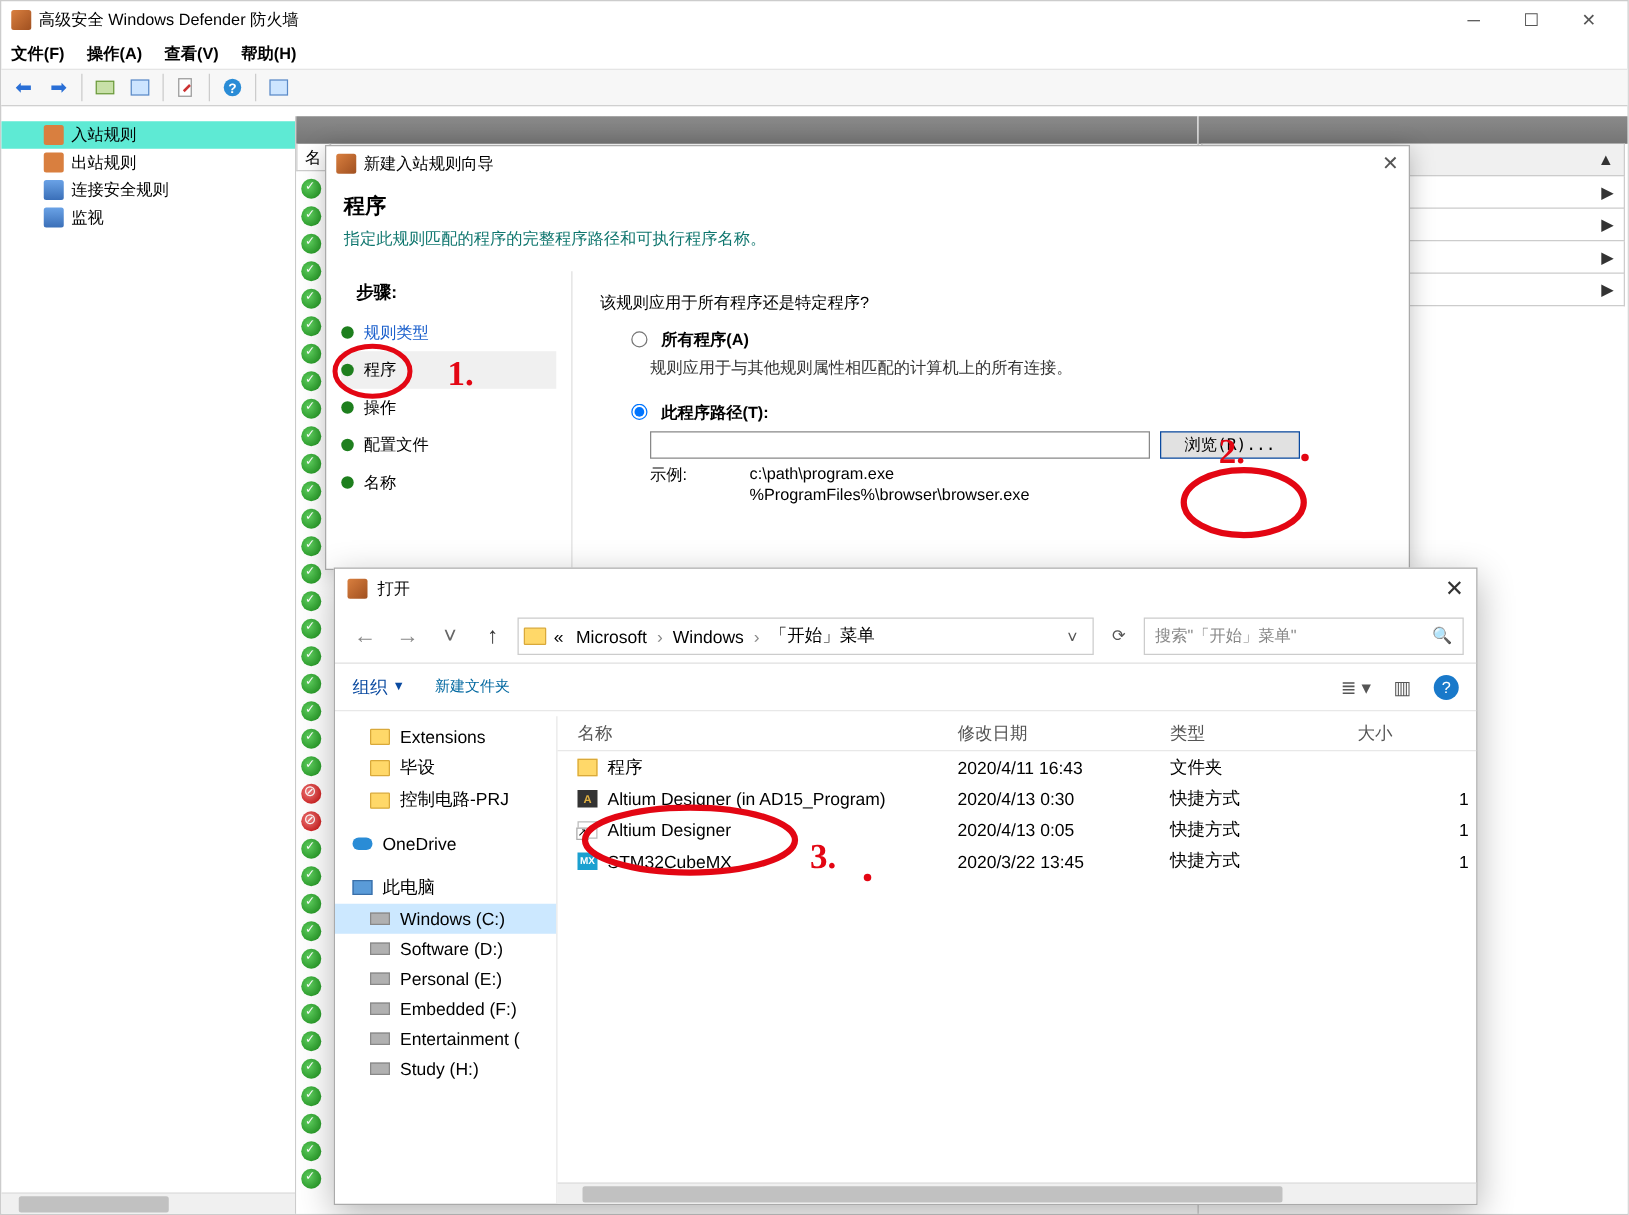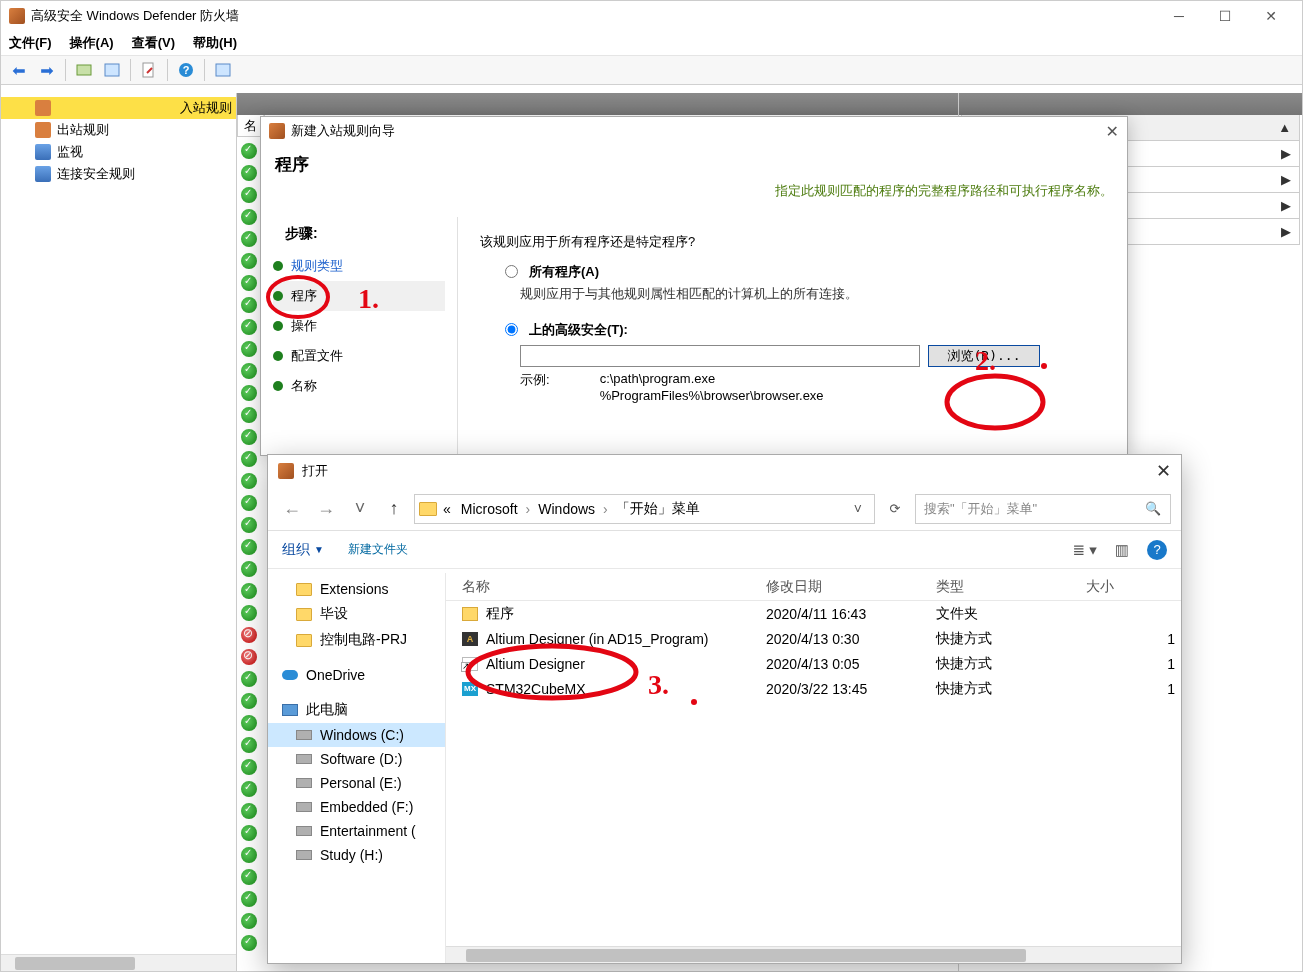--- a/index.html
+++ b/index.html
@@ -18,21 +18,21 @@
 .tb-btn { width: 24px; height: 24px; display: flex; align-items: center; justify-content: center; }
 .arrow-left { color: #2a6fd6; font-size: 16px; }
 .arrow-right { color: #2a6fd6; font-size: 16px; }
 .tb-sep { width: 1px; height: 22px; background: #ccc; margin: 0 2px; }
 .tb-icon { width: 16px; height: 16px; }
 
 .body-area { position: absolute; top: 92px; left: 0; right: 0; bottom: 0; display: flex; }
 .left-tree { width: 236px; border-right: 1px solid #ccc; padding: 4px 0; overflow: hidden; position: relative; }
 .tree-item { display: flex; align-items: center; padding: 2px 4px 2px 12px; gap: 6px; font-size: 13px; white-space: nowrap; }
 .tree-item.lvl2 { padding-left: 34px; }
-.tree-item.sel { background: #fde047; justify-content: space-between; }
+.tree-item.sel { background: #5eead4; }
 .tree-icon { width: 16px; height: 16px; background: #d97f3f; border-radius: 2px; flex-shrink: 0; }
 .tree-icon.blue { background: linear-gradient(#6aa2e6,#3a6fb8); }
 .left-tree .hscroll { position: absolute; bottom: 0; left: 0; right: 0; height: 17px; background: #f0f0f0; border-top: 1px solid #ddd; }
 .left-tree .hscroll::before { content:""; display:block; position:absolute; left:14px; top:2px; width:120px; height:13px; background:#c1c1c1; border-radius:2px; }
 
 .mid-pane { flex: 1; position: relative; background: #fff; }
 .mid-header { position: absolute; top: 0; left: 0; right: 0; height: 22px; background: linear-gradient(#8a8a8a,#757575); color: #fff; padding: 3px 10px; }
 .mid-cols { position: absolute; top: 22px; left: 0; border: 1px solid #ccc; border-top:none; height: 22px; display:flex; }
 .mid-cols span { padding: 2px 6px; border-right:1px solid #ddd; font-size:13px; }
 .check-col { position: absolute; top: 50px; left: 4px; width: 20px; bottom: 10px; display:flex; flex-direction:column; gap:6px; }
@@ -46,21 +46,21 @@
 .right-pane .rp-row { border: 1px solid #ccc; border-top:none; height:26px; margin: 0 2px; display:flex; align-items:center; justify-content:flex-end; padding:0 8px; color:#333; }
 .right-pane .rp-row.first { background:#f0f0f0; }
 
 
 .wizard { position: absolute; top: 116px; left: 260px; width: 868px; height: 340px; background: #fff; border: 1px solid #aaa; box-shadow: 0 4px 18px rgba(0,0,0,.25); }
 .wizard .d-title { height: 28px; display:flex; align-items:center; padding: 0 8px; justify-content: flex-end; }
 .wizard .d-title .app-icon { width:16px; height:16px; background: linear-gradient(135deg,#d97f3f,#a05020); border-radius:2px; margin-right:6px; }
 .wizard .d-title .close { margin-left:auto; color:#555; font-size:16px; }
 .wizard .d-header { padding: 6px 14px 10px 14px; }
 .wizard .d-header h2 { margin: 2px 0 6px 0; font-size: 17px; font-weight: 600; }
-.wizard .d-header p { margin: 0; font-size: 13px; color:#4d7c0f;text-align:right; }
+.wizard .d-header p { margin: 0; font-size: 13px; color:#0f766e; }
 .wizard .d-body { display:flex; position:absolute; top: 100px; left:0; right:0; bottom:0; }
 .wizard .steps { width: 196px; padding: 8px 12px; }
 .wizard .steps h4 { margin: 0 0 8px 12px; font-size: 14px; font-weight:700; }
 .wizard .step { display:flex; align-items:center; gap:8px; padding: 6px 0; font-size: 13px; }
 .wizard .step .dot { width:10px; height:10px; background:#1e7f1e; border-radius:50%; }
 .wizard .step.cur { background:#f0f0f0; }
 .wizard .step.link { color:#1a5fcc; }
 .wizard .content { flex:1; border-left:1px solid #e0e0e0; padding: 16px 22px; font-size: 13px; position:relative; }
 .wizard .radio-row { display:flex; align-items:flex-start; gap:8px; margin: 12px 0 4px 20px; }
 .wizard input[type=radio] { margin-top:2px; }
@@ -185,25 +185,25 @@
       <div class="tree-item lvl2 sel">
         <div class="tree-icon"></div>
         <span>入站规则</span>
       </div>
       <div class="tree-item lvl2">
         <div class="tree-icon"></div>
         <span>出站规则</span>
       </div>
       <div class="tree-item lvl2">
         <div class="tree-icon blue"></div>
-        <span>监视</span>
+        <span>连接安全规则</span>
       </div>
       <div class="tree-item lvl2">
         <div class="tree-icon blue"></div>
-        <span>连接安全规则</span>
+        <span>监视</span>
       </div>
       <div class="hscroll"></div>
     </div>
 
     <div class="mid-pane">
       <div class="mid-header"></div>
       <div class="mid-cols">
         <span>名</span>
       </div>
       <div class="check-col">
@@ -304,21 +304,21 @@
     </div>
     <div class="content">
       <div style="margin-bottom:10px;">该规则应用于所有程序还是特定程序?</div>
       <div class="radio-row">
         <input type="radio" name="prog" style="">
         <strong>所有程序(A)</strong>
       </div>
       <div class="sub">规则应用于与其他规则属性相匹配的计算机上的所有连接。</div>
       <div class="radio-row" style="margin-top:18px;">
         <input type="radio" name="prog" checked="" style="">
-        <strong>上的高级安全(T):</strong>
+        <strong>此程序路径(T):</strong>
       </div>
       <div class="path-input">
         <input type="text" value="" style="">
         <button class="browse-btn">浏览(R)...</button>
       </div>
       <div class="example">
         <span>示例:</span>
         <span class="paths"><span>c:\path\program.exe</span><br><span>%ProgramFiles%\browser\browser.exe</span></span>
       </div>
     </div>

